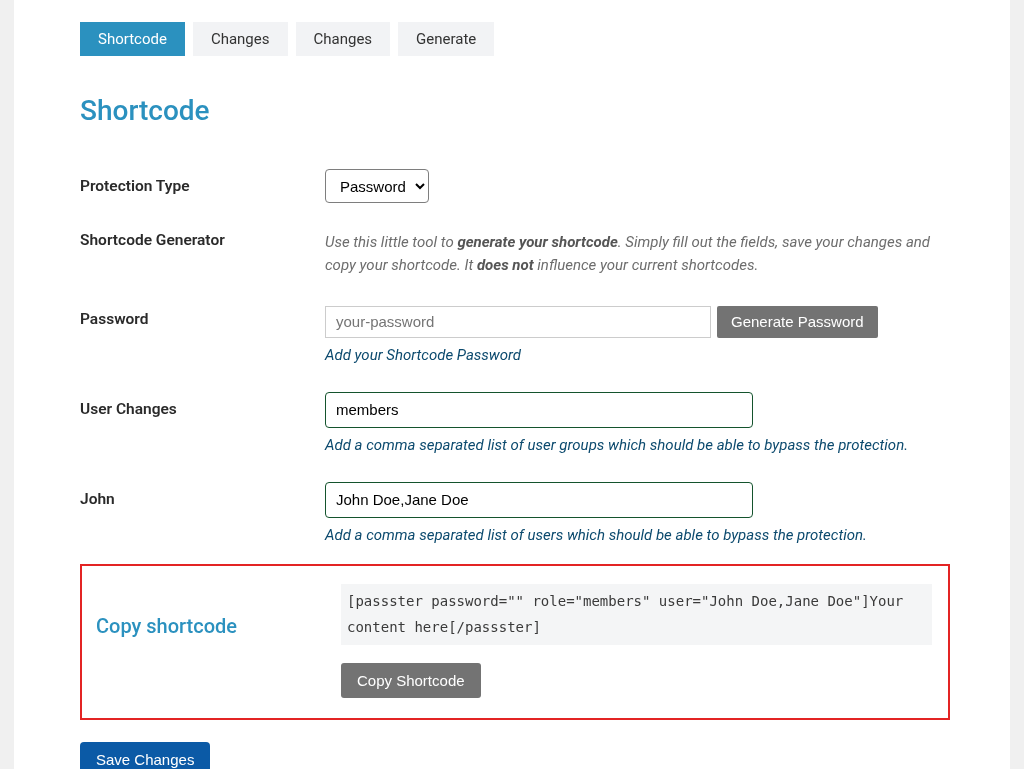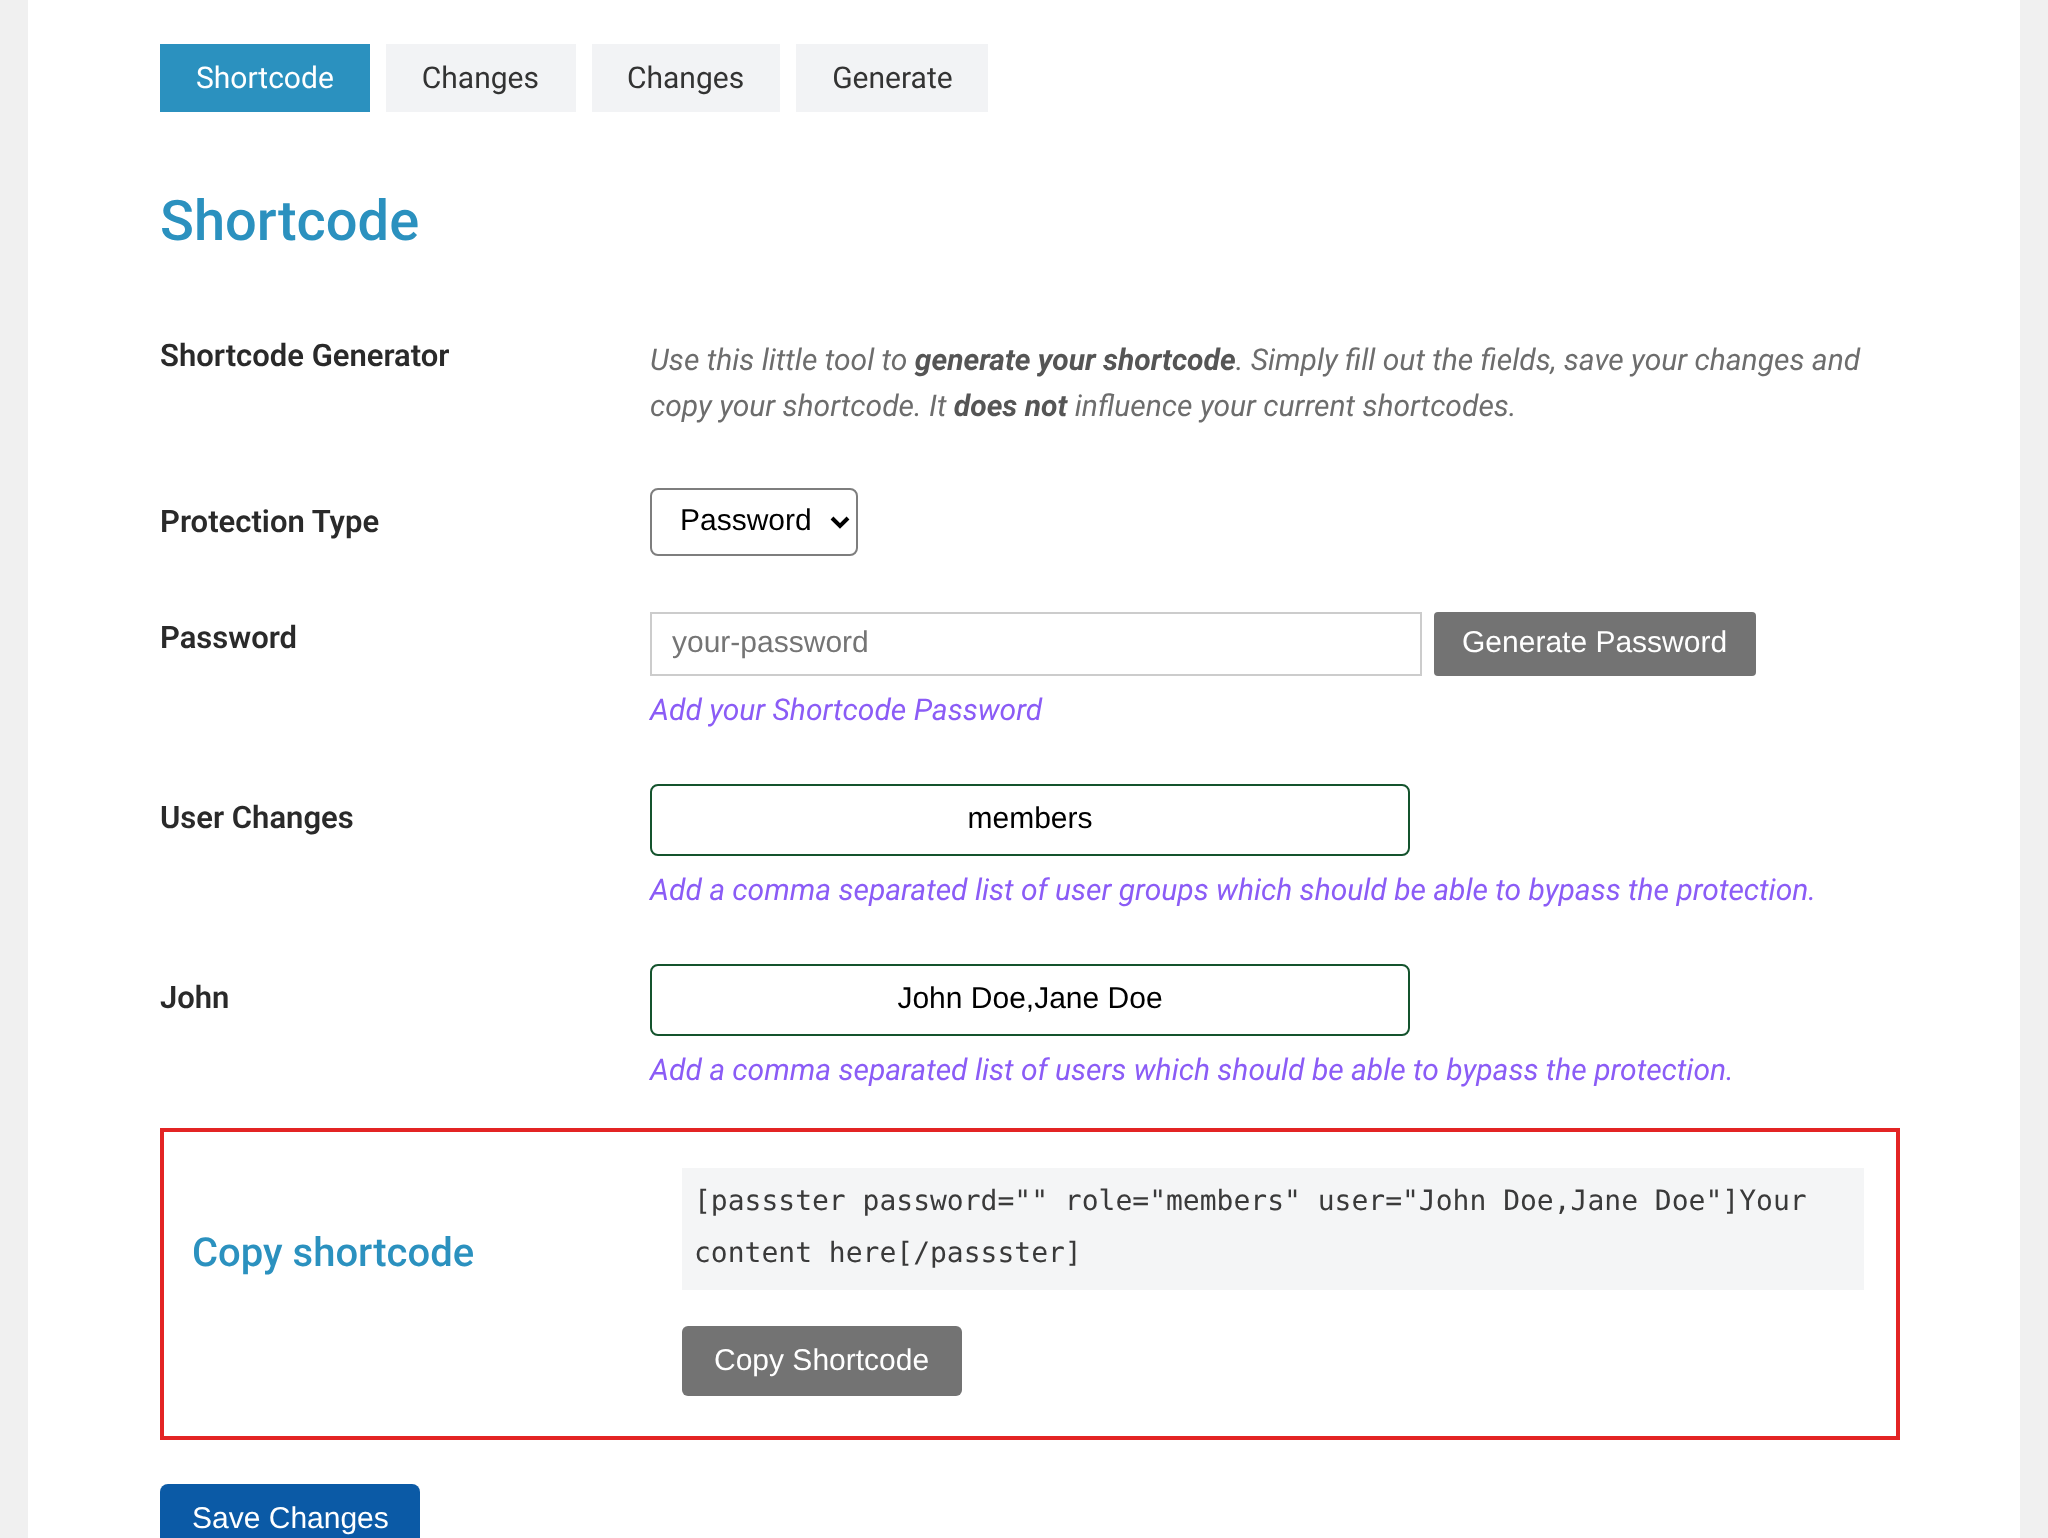--- a/index.html
+++ b/index.html
@@ -81,27 +81,27 @@
   }
 
   .text-input {
     font-size: 15px;
     height: 36px;
     border: 1px solid #14532d;
     border-radius: 4px;
     padding: 0 10px;
     background: #fff;
   }
-  .text-input.lg { width: 380px; text-align: center; }
+  .text-input.lg { width: 428px; }
   .text-input.pwd { width: 386px; border-radius: 0; border-color:#ccc; height:32px;}
   .input-row { display:flex; align-items:center; }
 
   .desc {
     font-style: italic;
-    color: #8b5cf6;
+    color: #0c4a6e;
     font-size: 15px;
     margin-top: 8px;
   }
 
   .btn {
     display: inline-block;
     background: #737373;
     color: #fff;
     border: none;
     font-size: 15px;
@@ -152,34 +152,34 @@
         <span class="tab">Changes</span>
         <span class="tab">Changes</span>
         <span class="tab">Generate</span>
       </div>
 
       <div class="title">Shortcode</div>
 
       <div class="form-table">
 
         <div class="row">
+          <div class="label">Protection Type</div>
+          <div class="field">
+            <select>
+              <option selected="">Password</option>
+            </select>
+          </div>
+        </div>
+
+        <div class="row">
           <div class="label" style="padding-top:14px;">Shortcode Generator</div>
           <div class="field">
             <span class="intro">
               <span>Use this little tool to </span><strong>generate your shortcode</strong><span>. Simply fill out the fields, save your changes and copy your shortcode. It </span><strong>does not</strong><span> influence your current shortcodes.</span>
             </span>
-          </div>
-        </div>
-
-        <div class="row">
-          <div class="label">Protection Type</div>
-          <div class="field">
-            <select>
-              <option selected="">Password</option>
-            </select>
           </div>
         </div>
 
         <div class="row">
           <div class="label" style="padding-top:18px;">Password</div>
           <div class="field">
             <div class="input-row">
               <input class="text-input pwd" type="text" placeholder="your-password" style="">
               <button class="btn generate">Generate Password</button>
             </div>

